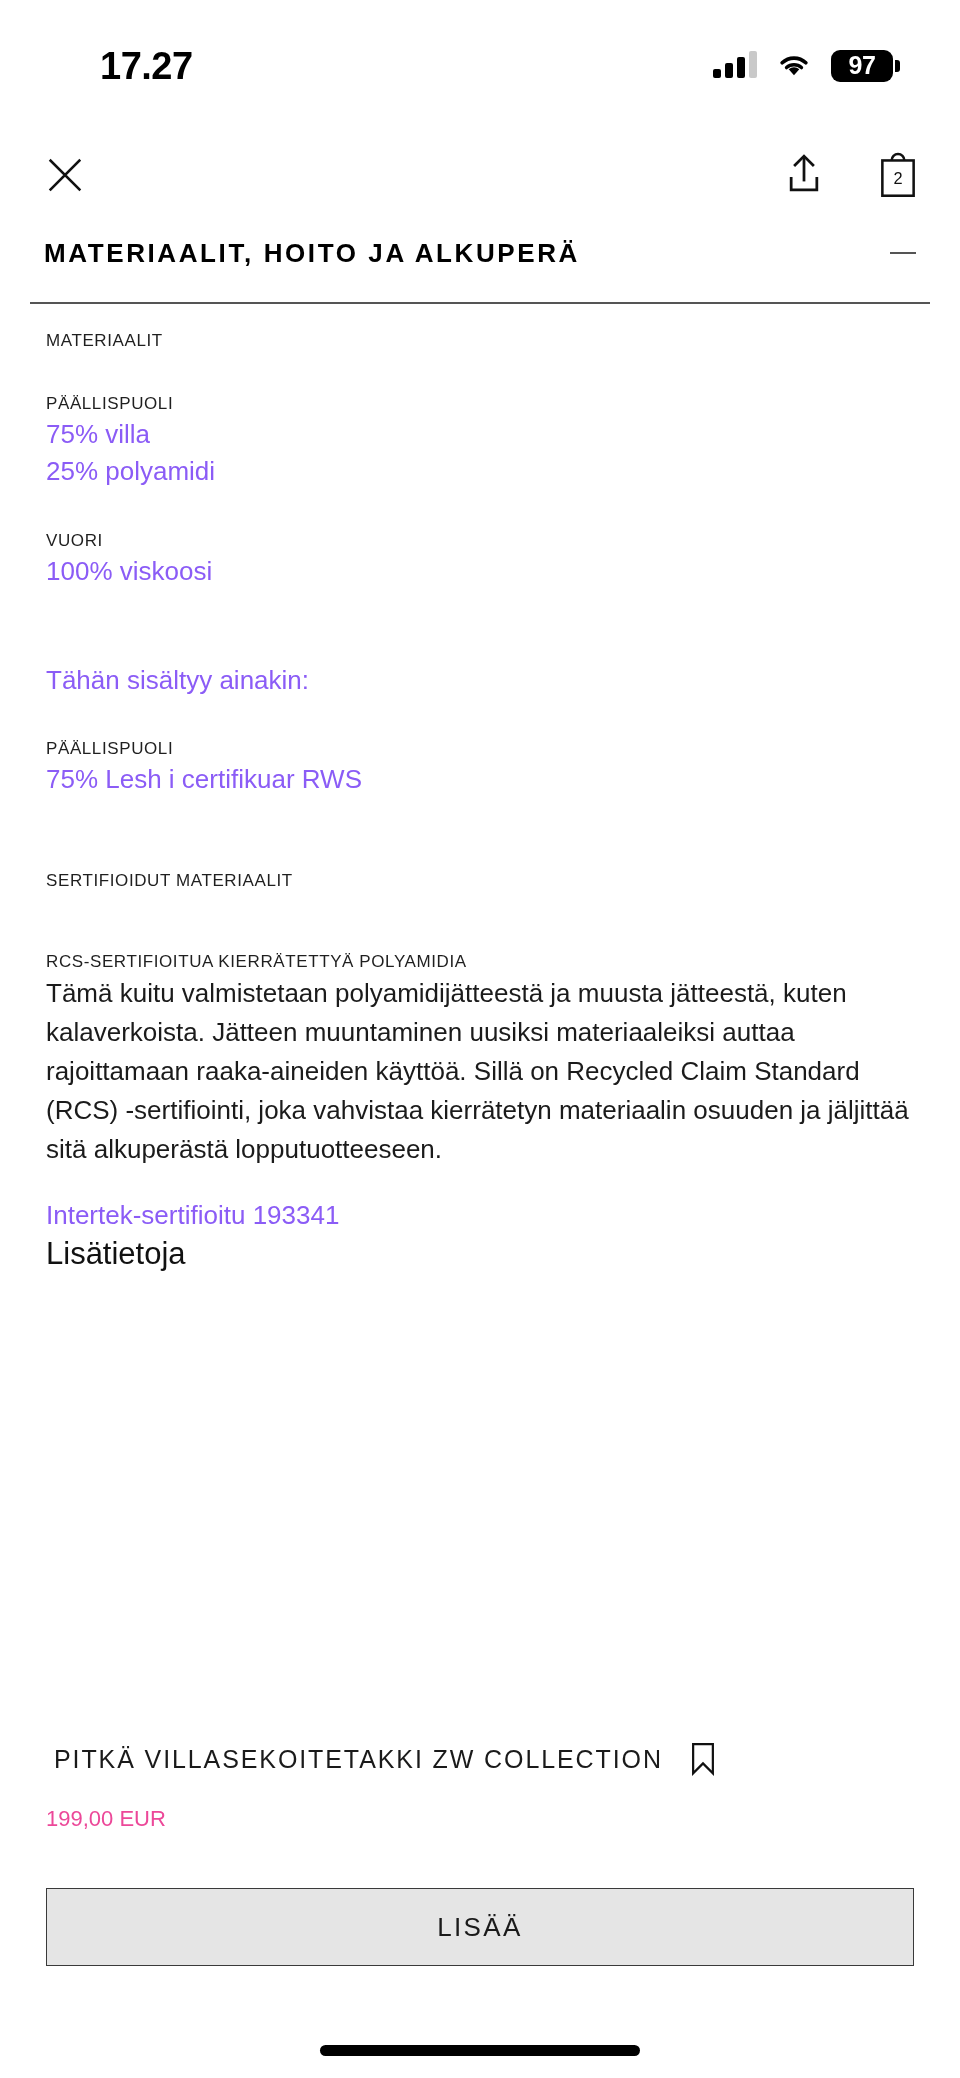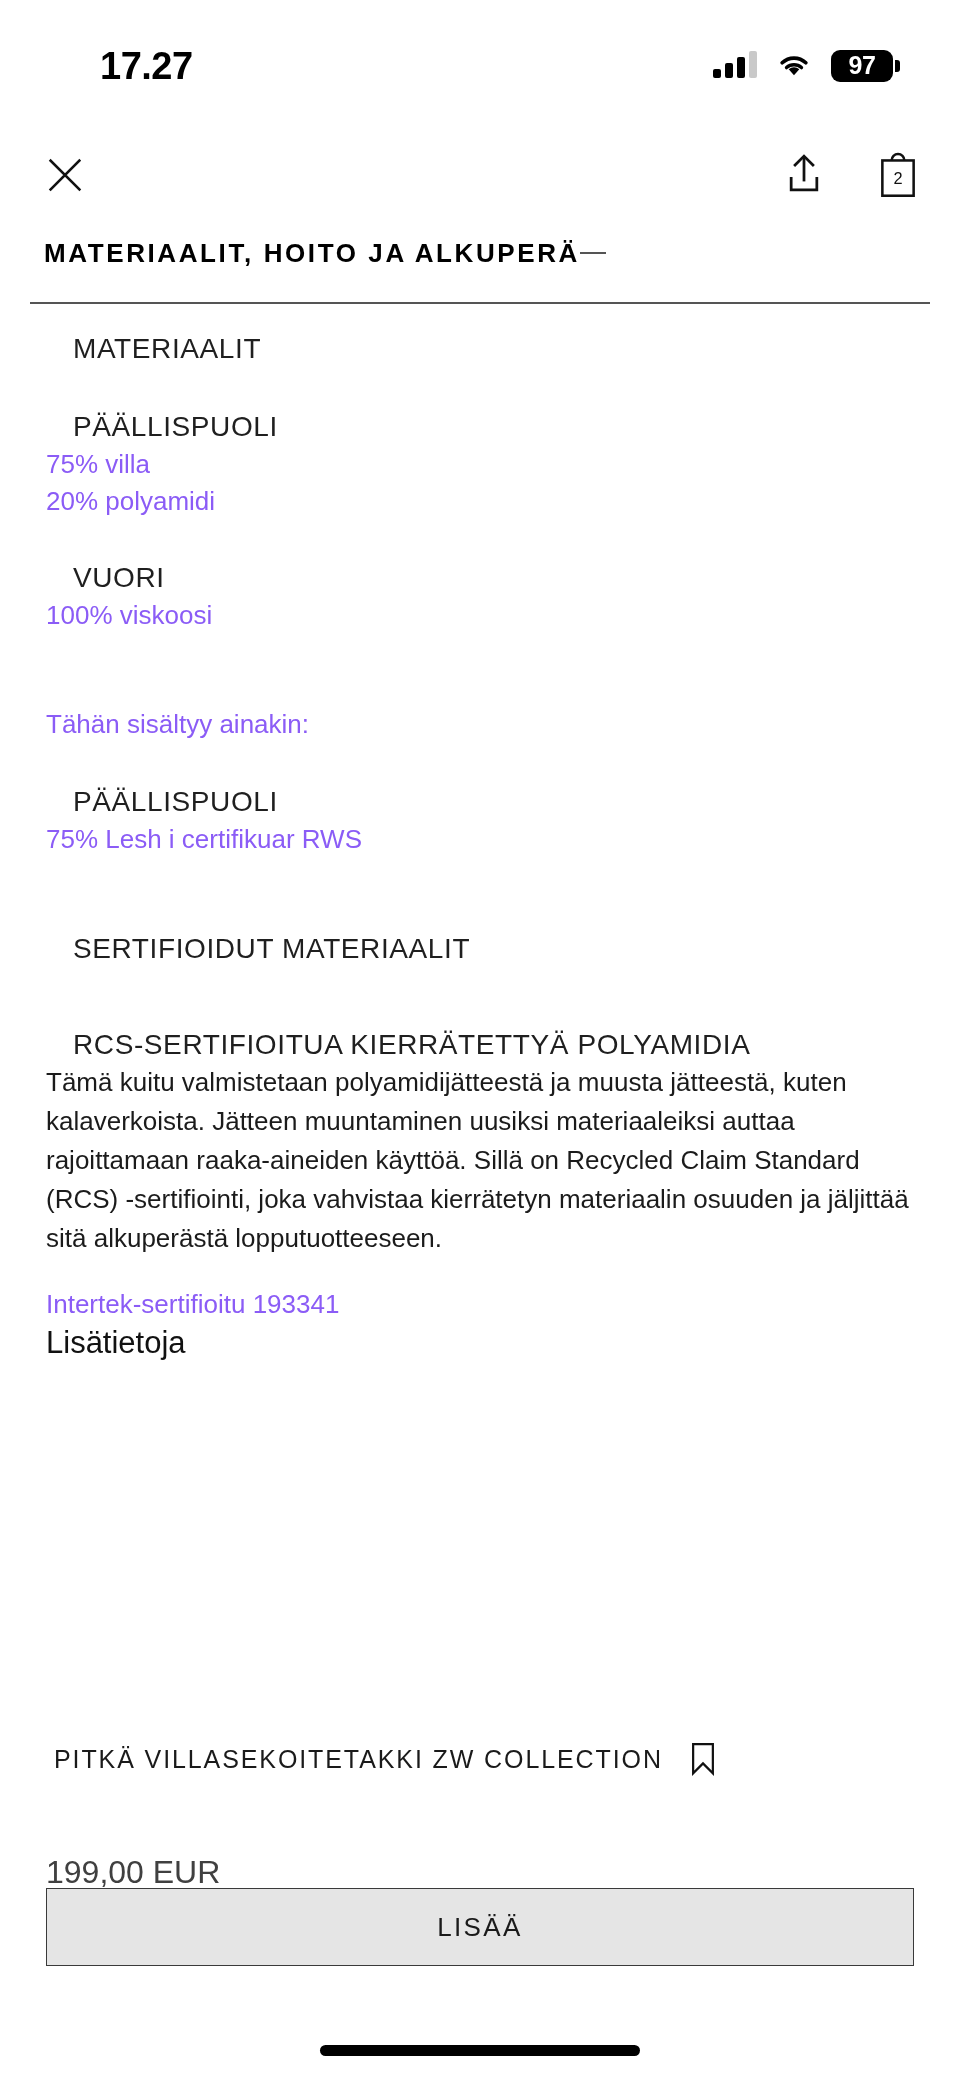--- a/index.html
+++ b/index.html
@@ -115,21 +115,21 @@
   }
 
   
   .section-header {
     position: absolute;
     top: 240px; left: 0;
     width: 960px;
     padding: 0 44px;
     display: flex;
     align-items: center;
-    justify-content: flex-start;
+    justify-content: space-between;
   }
   .section-title {
     font-size: 26px;
     font-weight: 700;
     letter-spacing: 2.6px;
     color: #000;
     text-transform: uppercase;
     line-height: 1;
   }
   .collapse-icon {
@@ -147,26 +147,25 @@
   }
 
   
   .content {
     position: absolute;
     top: 330px; left: 0;
     width: 960px;
     padding: 0 46px;
   }
   .label-caps {
-    font-size: 28px;
+    font-size: 17px;
     letter-spacing: 0.6px;
     color: #1f1f1f;
     line-height: 1.35;
     font-weight: 400;
-    margin-left: 27px;
   }
   .text-line {
     font-size: 26px;
     color: #8b5cf6;
     line-height: 1.42;
     font-weight: 400;
   }
   .gap-lg { height: 40px; }
   .gap-md { height: 28px; }
   .gap-xl { height: 58px; }
@@ -209,25 +208,24 @@
     font-size: 25px;
     letter-spacing: 1.9px;
     color: #1a1a1a;
     text-transform: uppercase;
     line-height: 1;
     font-weight: 400;
   }
   .product-price {
     position: absolute;
     top: 1808px; left: 46px;
-    font-size: 32px;
-    color: #404040;
-    line-height: 1;
-    font-weight: 400;
-    margin-top: 48px;
+    font-size: 22px;
+    color: #ec4899;
+    line-height: 1;
+    font-weight: 400;
   }
 
   .add-button {
     position: absolute;
     top: 1888px; left: 46px;
     width: 868px;
     height: 78px;
     background: #e5e5e5;
     border: 1.5px solid #3a3a3a;
     font-family: "Liberation Sans", sans-serif;
@@ -312,21 +310,21 @@
   </div>
   <div class="section-divider"></div>
 
   <div class="content">
 
     <div class="label-caps">MATERIAALIT</div>
     <div class="gap-lg"></div>
 
     <div class="label-caps">PÄÄLLISPUOLI</div>
     <div class="text-line">75% villa</div>
-    <div class="text-line">20% polyamidi</div>
+    <div class="text-line">25% polyamidi</div>
     <div class="gap-lg"></div>
 
     <div class="label-caps">VUORI</div>
     <div class="text-line">100% viskoosi</div>
     <div class="gap-xxl"></div>
 
     <div class="text-line">Tähän sisältyy ainakin:</div>
     <div class="gap-lg"></div>
 
     <div class="label-caps">PÄÄLLISPUOLI</div>

